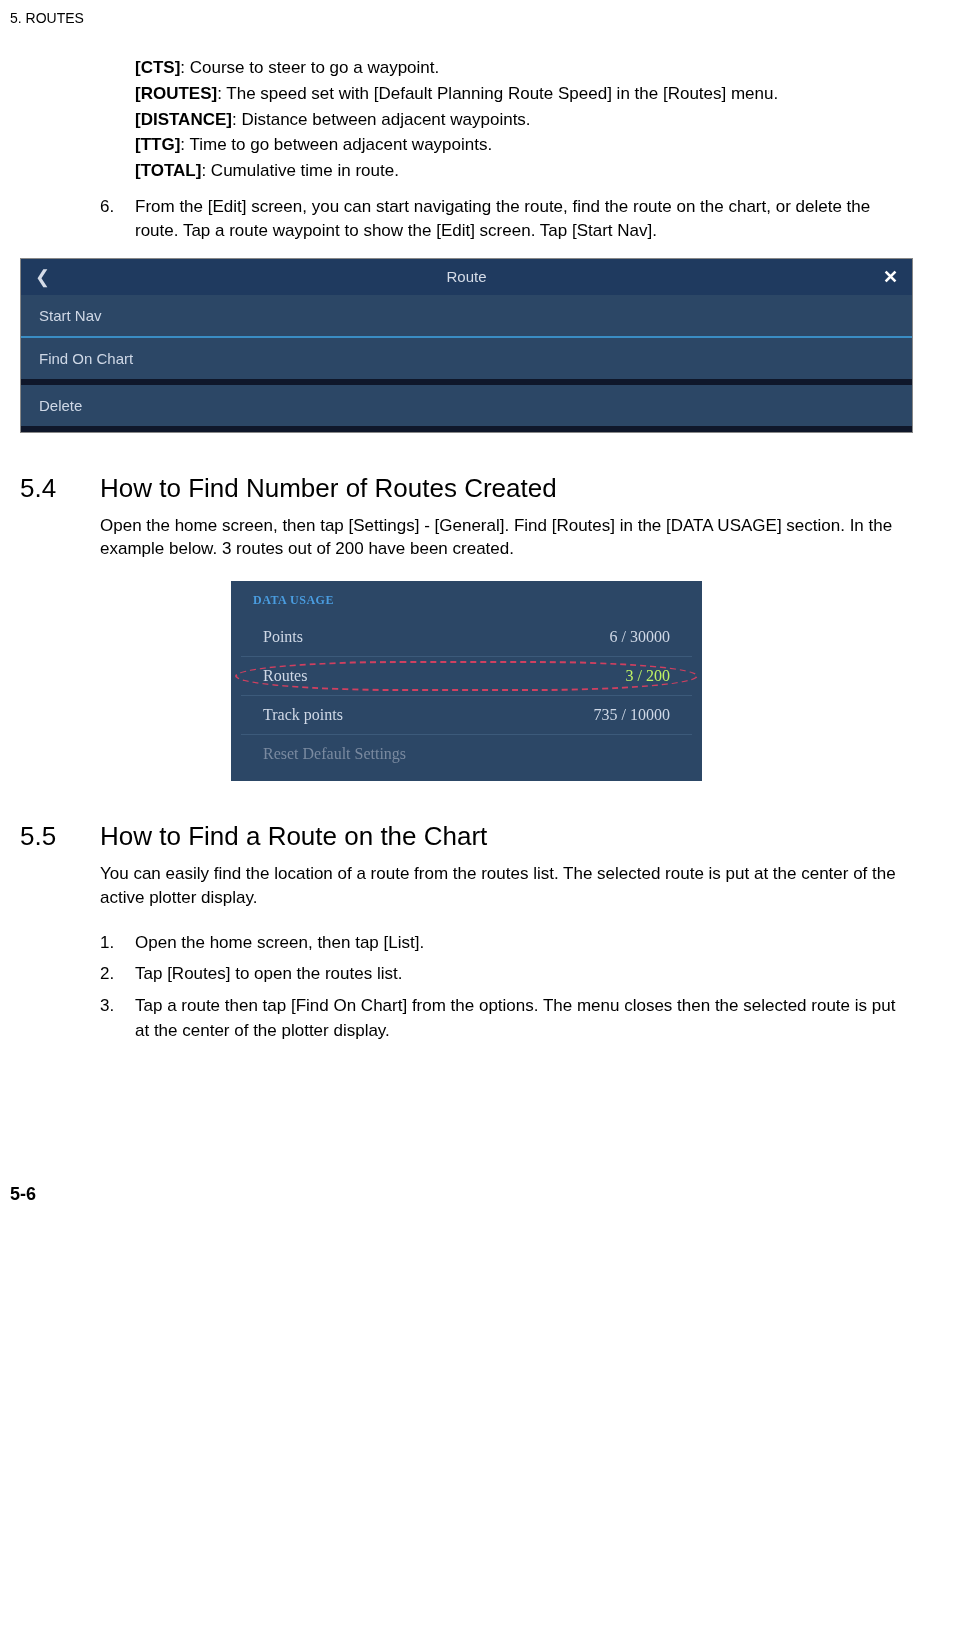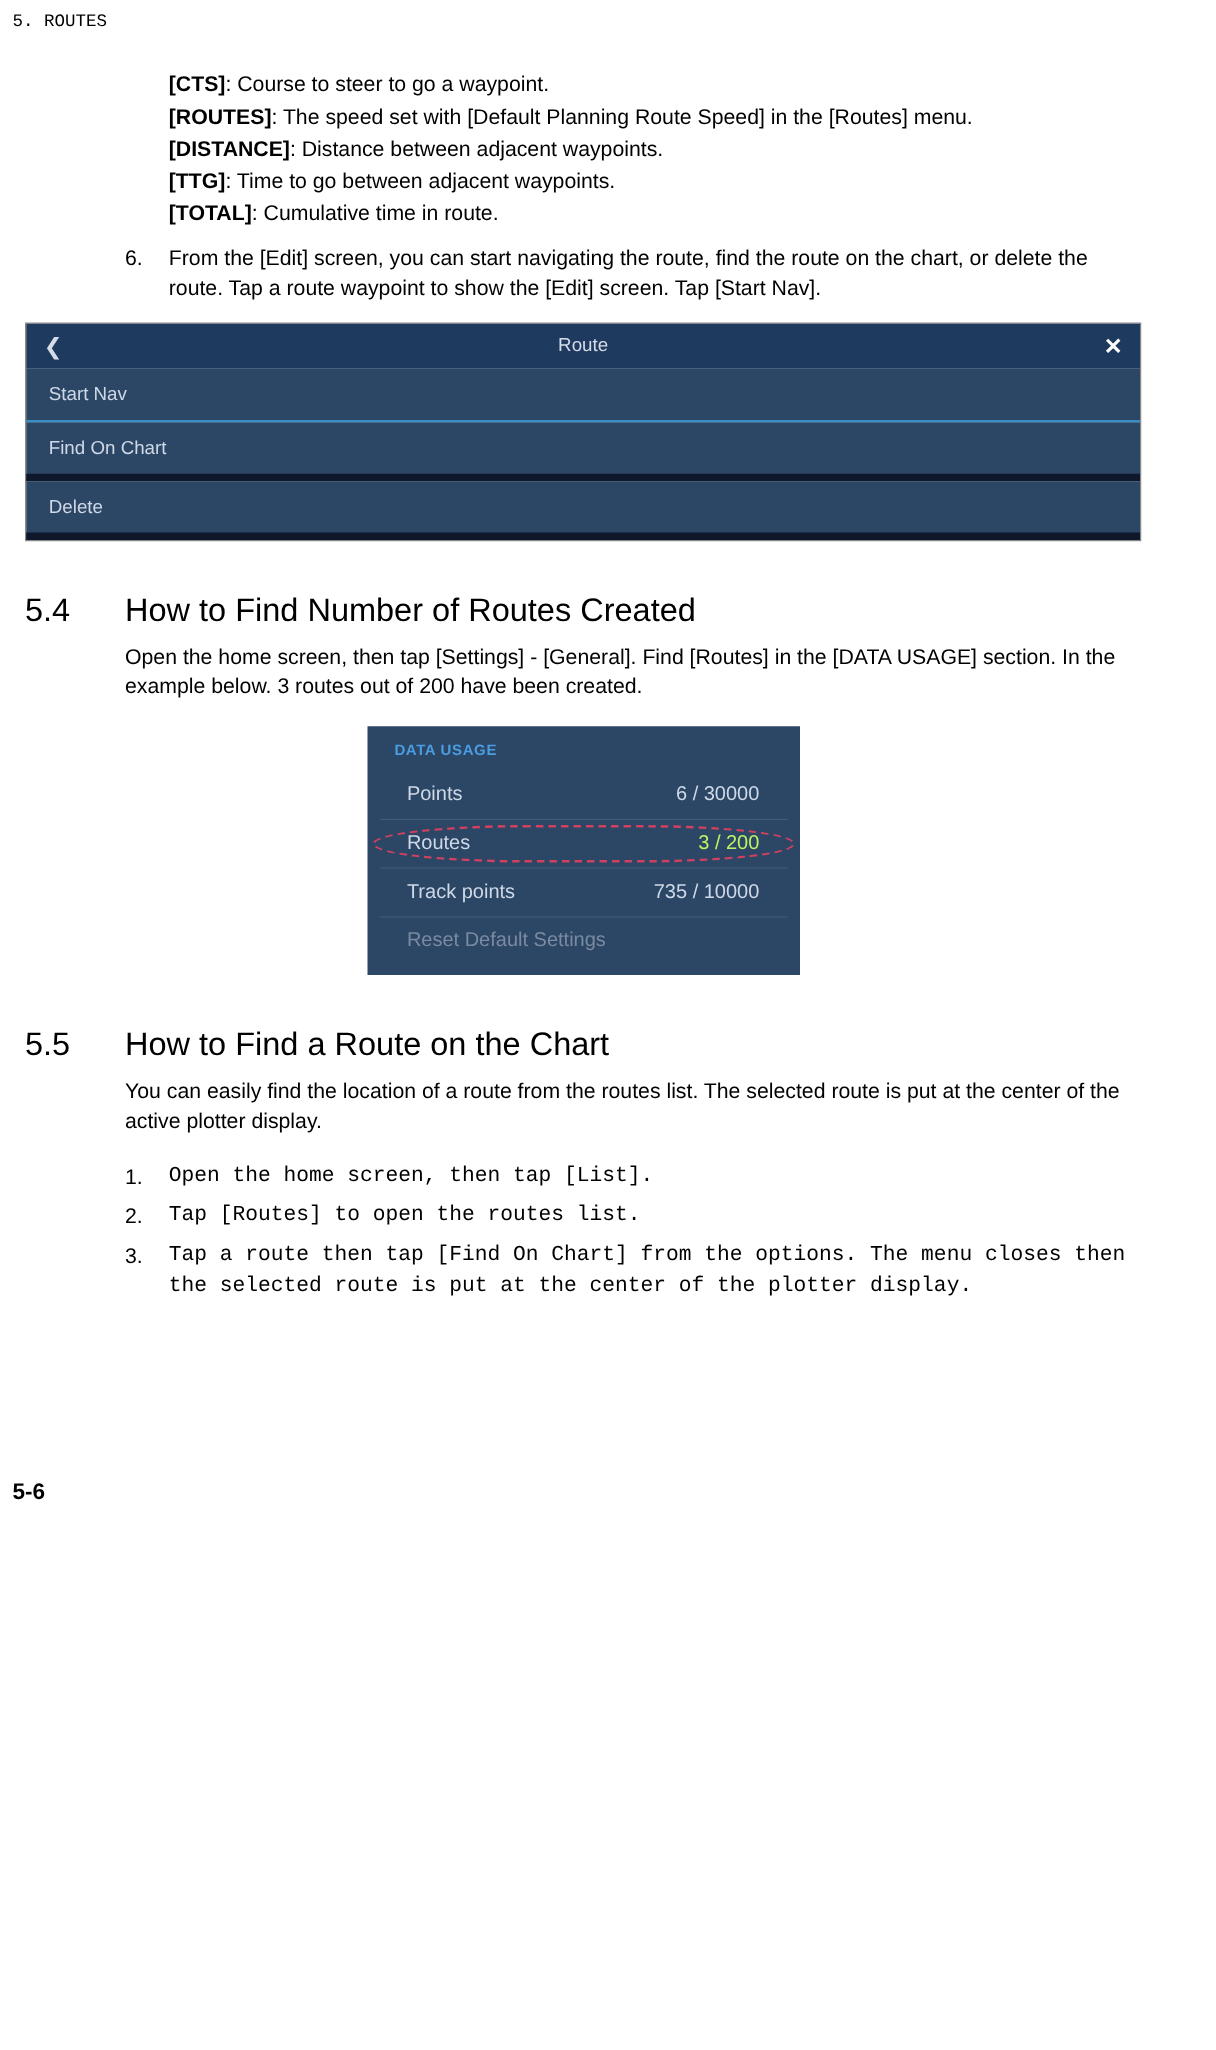--- a/index.html
+++ b/index.html
@@ -10,21 +10,20 @@
     color: #000;
     width: 973px;
   }
   .page {
     padding: 10px 60px 40px 20px;
   }
   .header-left {
     font-size: 14px;
     margin-bottom: 30px;
     margin-left: -10px;
-    font-family: Liberation Mono, monospace;
   }
   .definitions {
     margin-left: 115px;
     font-size: 17px;
     line-height: 1.4;
     margin-bottom: 12px;
   }
   .definitions .row {
     margin-bottom: 2px;
   }
@@ -100,25 +99,26 @@
   }
   .section-body {
     margin-left: 80px;
     font-size: 17px;
     line-height: 1.4;
     margin-bottom: 20px;
   }
 
   
   .data-usage {
-    width: 346px;
+    width: 471px;
     margin: 10px auto 40px auto;
     background: #2c4766;
     position: relative;
     padding: 12px 0 8px 0;
+    font-family: Liberation Serif, serif;
   }
   .data-usage .hdr {
     color: #4a9de0;
     font-size: 12px;
     font-weight: bold;
     letter-spacing: 0.5px;
     padding: 0 22px 10px 22px;
   }
   .du-row {
     display: flex;
@@ -152,21 +152,20 @@
   .ol-steps .step {
     display: flex;
     margin-bottom: 6px;
   }
   .ol-steps .step .n {
     width: 35px;
     flex-shrink: 0;
   }
   .ol-steps .step .t {
     flex: 1;
-    font-family: Liberation Mono, monospace;
   }
 
   .footer {
     font-size: 18px;
     font-weight: bold;
     margin-top: 140px;
     margin-left: -10px;
   }
 </style>
 </head>

